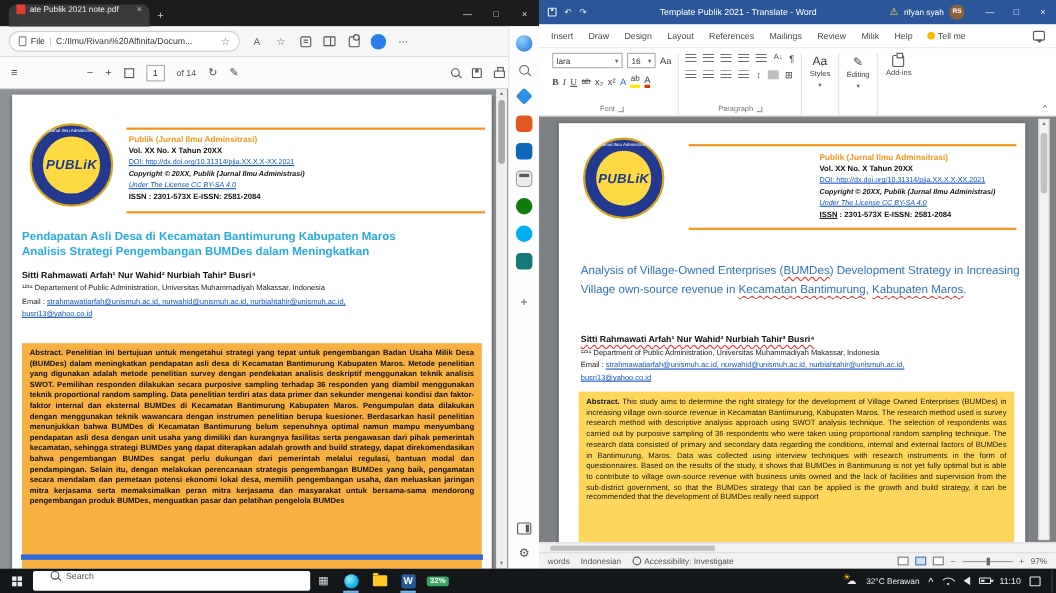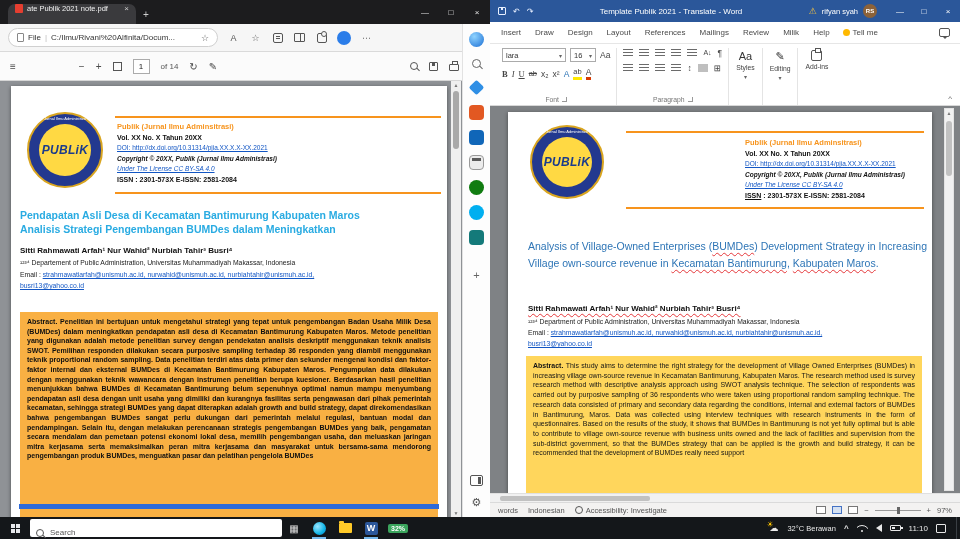--- a/index.html
+++ b/index.html
@@ -168,21 +168,21 @@
 .w-affil{position:absolute;left:20px;top:206px;font-size:6.8px;color:#222}
 .w-email{position:absolute;left:20px;top:217px;font-size:6.8px;color:#222}
 .w-email2{position:absolute;left:20px;top:228px;font-size:6.8px}
 .w-abs{position:absolute;left:18px;right:10px;top:244px;height:280px;background:#FFD65C;padding:5px 7px;font-size:7px;line-height:9.7px;text-align:justify;color:#151515}
 
 
 #taskbar{position:absolute;left:0;top:517px;width:960px;height:22px;background:#14171A;display:flex;align-items:center}
 .tb-start{width:30px;height:22px;display:flex;align-items:center;justify-content:center}
 .winlogo{display:grid;grid-template-columns:4px 4px;grid-gap:1px}
 .winlogo span{width:4px;height:4px;background:#E8EAED}
-.tb-search{width:252px;height:18px;background:#FFF;border-radius:2px;display:flex;align-items:flex-end;gap:6px;padding:0 6px;color:#555;font-size:8px}
+.tb-search{width:252px;height:18px;background:#FFF;border-radius:2px;display:flex;align-items:flex-start;gap:6px;padding:0 16px;color:#555;font-size:8px}
 .tb-ic{width:24px;display:flex;align-items:center;justify-content:center;color:#DDD;font-size:10px}
 .tb-app{width:26px;height:22px;display:flex;align-items:center;justify-content:center;position:relative}
 .tb-app.running::after{content:"";position:absolute;bottom:0;left:6px;right:6px;height:2px;background:#76B9ED}
 .i-edge{width:13px;height:13px;border-radius:50%;background:radial-gradient(circle at 35% 35%,#9CE6FF,#0FB4E6 60%,#0A7BC4)}
 .i-folder{width:13px;height:10px;background:#FFCA28;border-radius:1px;position:relative}
 .i-folder::before{content:"";position:absolute;top:-2px;left:0;width:5px;height:2px;background:#FFCA28;border-radius:1px 1px 0 0}
 .i-word{width:13px;height:13px;background:#2B579A;color:#FFF;font-size:9px;font-weight:bold;display:flex;align-items:center;justify-content:center;border-radius:2px}
 .tb-badge{margin-left:4px;background:#3BA55D;color:#FFF;font-size:7px;font-weight:bold;border-radius:2px;padding:1px 3px}
 .tb-tray{margin-left:auto;display:flex;align-items:center;gap:8px;color:#E8E8E8;padding-right:4px}
 .wx{position:relative;width:13px;height:12px}

